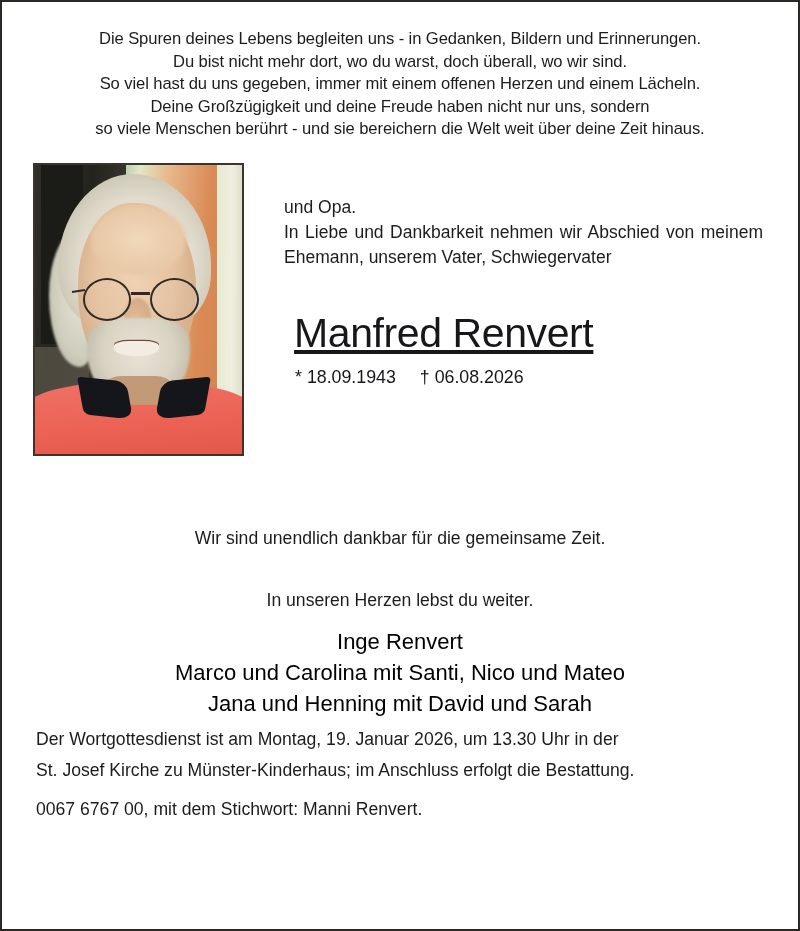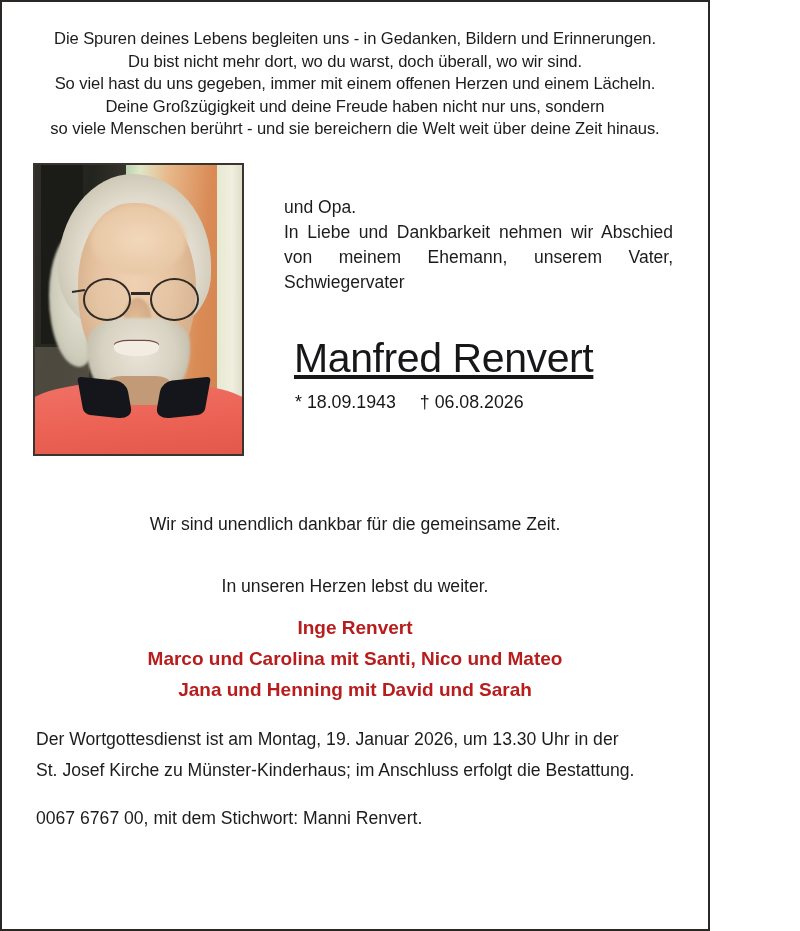--- a/index.html
+++ b/index.html
@@ -8,21 +8,21 @@
     padding: 0;
     background: #ffffff;
   }
   body {
     font-family: "Liberation Sans", sans-serif;
     color: #1a1a1a;
   }
 
   .notice {
     position: relative;
-    width: 710px;
+    width: 800px;
     height: 931px;
     box-sizing: border-box;
     background: #ffffff;
     border: 2px solid #2b2724;
     overflow: hidden;
   }
 
   
   .poem {
     margin: 0;
@@ -213,44 +213,44 @@
   .dates {
     margin: 9px 0 0 11px;
     font-size: 17.8px;
     line-height: 24px;
     color: #17171a;
   }
   .dates .sep { display: inline-block; width: 14px; }
 
   
   .middle {
-    margin-top: 53px;
+    margin-top: 67px;
     text-align: center;
   }
   .thanks {
     margin: 0;
     font-size: 17.6px;
     line-height: 24px;
     color: #1c1c1c;
   }
   .hearts {
     margin: 38px 0 0 0;
     font-size: 17.6px;
     line-height: 24px;
     color: #1c1c1c;
   }
   .family {
     margin: 14px 0 0 0;
   }
   .family .fam-line {
     display: block;
-    font-size: 19px;
-    font-weight: bold;
+    font-size: 22px;
+    font-weight: normal;
     line-height: 31px;
-    color: #b91c1c;
+    color: #000000;
   }
 
   
   .bottom {
     position: absolute;
     left: 0; right: 0;
     top: 722px;
     padding: 0 34px;
   }
   .service, .donation {
@@ -327,16 +327,16 @@
     <div class="family">
       <span class="fam-line">Inge Renvert</span>
       <span class="fam-line">Marco und Carolina mit Santi, Nico und Mateo</span>
       <span class="fam-line">Jana und Henning mit David und Sarah</span>
     </div>
   </div>
 
   <div class="bottom">
     <p class="service">Der Wortgottesdienst ist am Montag, 19. Januar 2026, um 13.30 Uhr in der</p>
     <p class="service last-line">St. Josef Kirche zu Münster-Kinderhaus; im Anschluss erfolgt die Bestattung.</p>
-    <p class="donation" style="margin-top:17px">0067 6767 00, mit dem Stichwort: Manni Renvert.</p>
+    <p class="donation" style="margin-top:8px">0067 6767 00, mit dem Stichwort: Manni Renvert.</p>
   </div>
 
 </div>
 
 </body></html>

